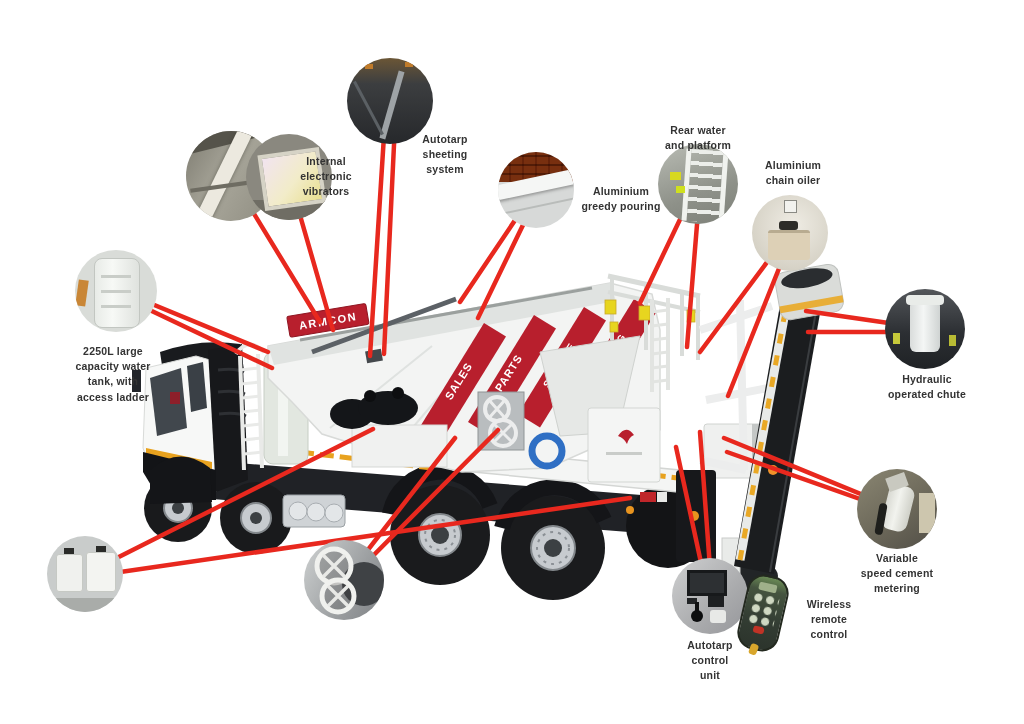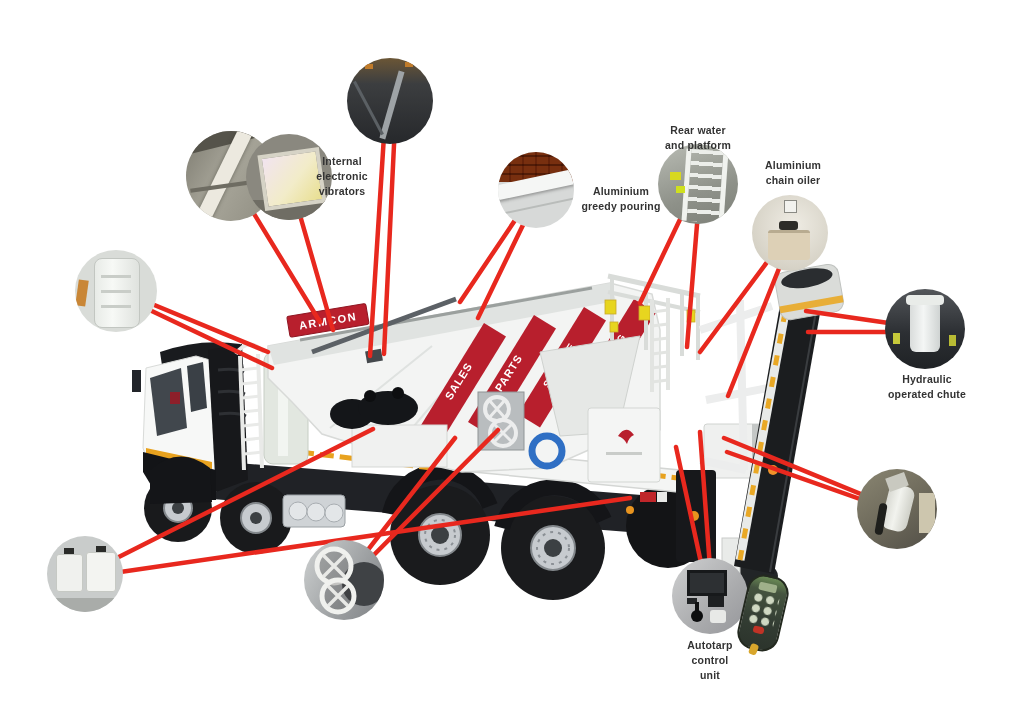--- a/index.html
+++ b/index.html
@@ -367,19 +367,23 @@
     <div class="pad"></div>
   </div>
 
   <div id="remote">
     <div class="scr"></div>
     <div class="keys"></div>
     <div class="red"></div>
     <div class="tip"></div>
   </div>
 
-  <div class="label" style="left:312px;top:154px;width:60px">Internal electronic vibrators</div>
+  <div class="label" style="left:296px;top:154px;width:60px">Internal electronic vibrators</div>
+  <div class="label" style="left:408px;top:132px;width:74px">Autotarp sheeting system</div>
   <div class="label" style="left:581px;top:184px;width:80px">Aluminium greedy pouring</div>
   <div class="label" style="left:660px;top:123px;width:76px">Rear water and platform</div>
   <div class="label" style="left:765px;top:158px;width:56px">Aluminium chain oiler</div>
+  <div class="label" style="left:72px;top:344px;width:82px">2250L large capacity water tank, with access ladder</div>
   <div class="label" style="left:883px;top:372px;width:88px">Hydraulic operated chute</div>
+  <div class="label" style="left:859px;top:551px;width:76px">Variable speed cement metering</div>
+  <div class="label" style="left:791px;top:597px;width:76px">Wireless remote control</div>
   <div class="label" style="left:681px;top:638px;width:58px">Autotarp control unit</div>
 </div>
 
 </body></html>

